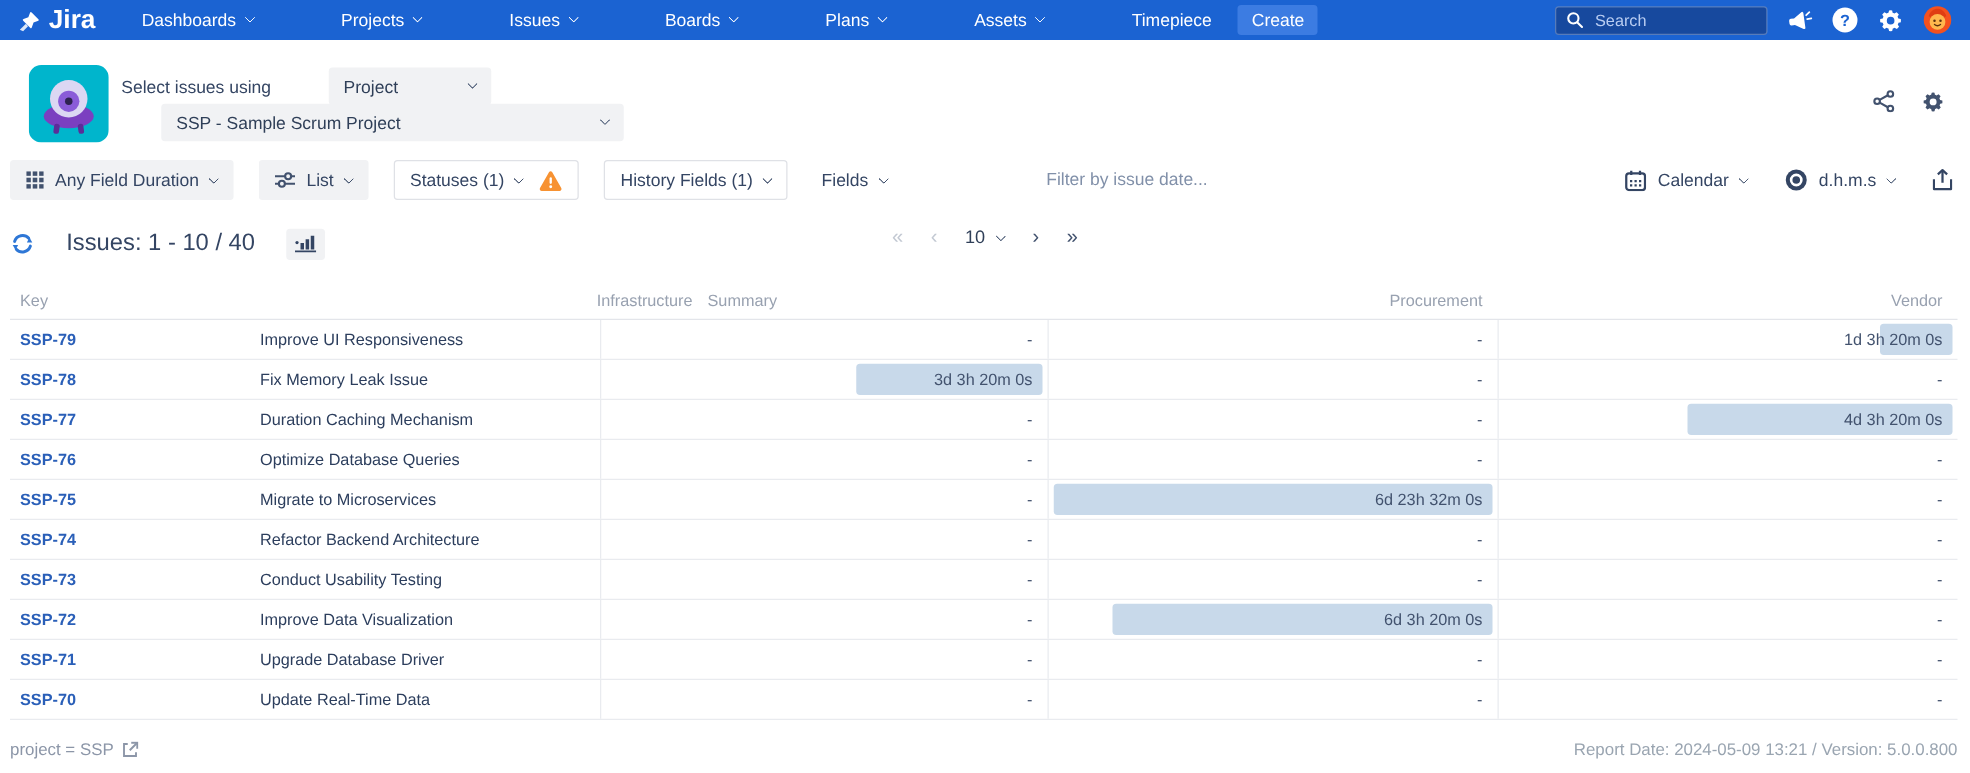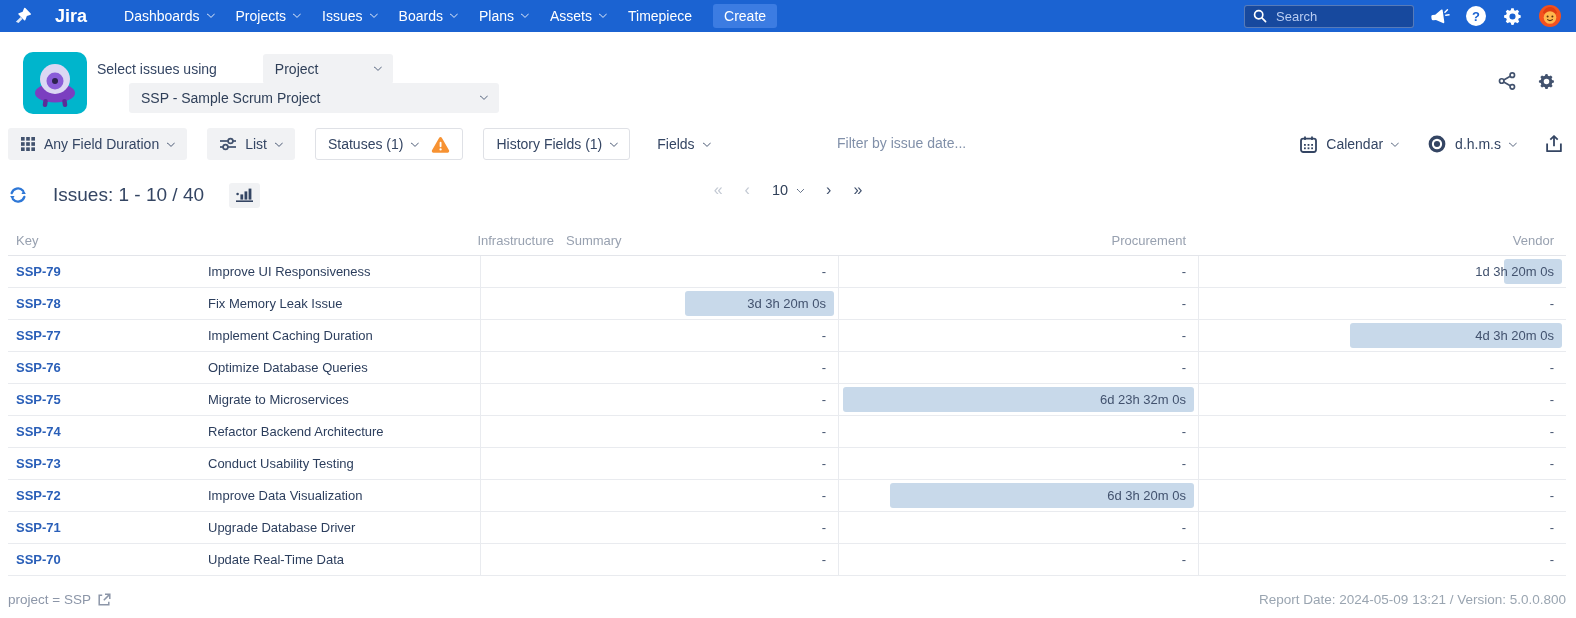--- a/index.html
+++ b/index.html
@@ -5,22 +5,22 @@
   :root{
     --nav-bg:#1b63d2; --create-bg:#3c7ce2; --bar:#c8d9ea; --warning:#f79232;
     --link:#2a5fb8; --ink:#344563; --ink2:#42526e; --muted:#98a1b0; --line:#e9ebef;
   }
   *{box-sizing:border-box}
   body{margin:0;font-family:"Liberation Sans",sans-serif;background:#fff;}
   .page{position:relative;width:1576px;height:618px;background:#fff;overflow:hidden;}
 
   
   .navbar{position:absolute;top:0;left:0;right:0;height:32px;background:var(--nav-bg);display:flex;align-items:center;color:#fff;}
-  .brand{display:flex;align-items:center;gap:22px;margin:0 26px 0 13px;font-size:18px;font-weight:600;cursor:pointer;}
-  .nav-items{display:flex;align-items:center;height:100%;}
+  .brand{display:flex;align-items:flex-end;gap:6px;margin:0 26px 0 13px;font-size:21px;font-weight:600;cursor:pointer;}
+  .nav-items{display:flex;align-items:center;height:100%;gap:48px;}
   .nav-item{display:flex;align-items:center;gap:8px;padding:0 11px;font-size:14px;height:100%;cursor:pointer;white-space:nowrap;}
   .chev{width:6px;height:6px;border-right:1.7px solid currentColor;border-bottom:1.7px solid currentColor;transform:rotate(45deg);display:inline-block;border-radius:1px;margin-top:-4px;}
   .create-btn{background:var(--create-bg);color:#fff;font-size:14px;font-weight:500;height:24px;padding:0 11px;border-radius:3px;margin-left:10px;border:none;cursor:pointer;font-family:inherit;}
   .nav-right{margin-left:auto;display:flex;align-items:center;gap:15px;padding-right:14px;}
   .search-box{display:flex;align-items:center;gap:7px;background:#17499e;border:1px solid rgba(255,255,255,.28);width:170px;height:23px;border-radius:3px;padding:0 8px;}
   .search-box input{background:transparent;border:none;outline:none;color:#fff;font-size:13px;width:100%;font-family:inherit;}
   .search-box input::placeholder{color:#b9cdf2;}
   .nav-icon{display:flex;align-items:center;cursor:pointer;}
   .nav-icon svg{display:block;}
 
@@ -384,21 +384,21 @@
             <span class="dur-label">-</span>
           </div>
           <div class="cell c-dur c-vendor">
             <span class="dur-label">-</span>
           </div>
         </div>
         <div class="trow">
           <div class="cell c-key">
             <span class="key-link">SSP-77</span>
           </div>
-          <div class="cell c-summary">Implement Caching Duration</div>
+          <div class="cell c-summary">Duration Caching Mechanism</div>
           <div class="cell c-dur c-infra">
             <span class="dur-label">-</span>
           </div>
           <div class="cell c-dur c-proc">
             <span class="dur-label">-</span>
           </div>
           <div class="cell c-dur c-vendor">
             <div class="bar" style="width: calc(60% - 8px);"></div>
             <span class="dur-label">4d 3h 20m 0s</span>
           </div>

